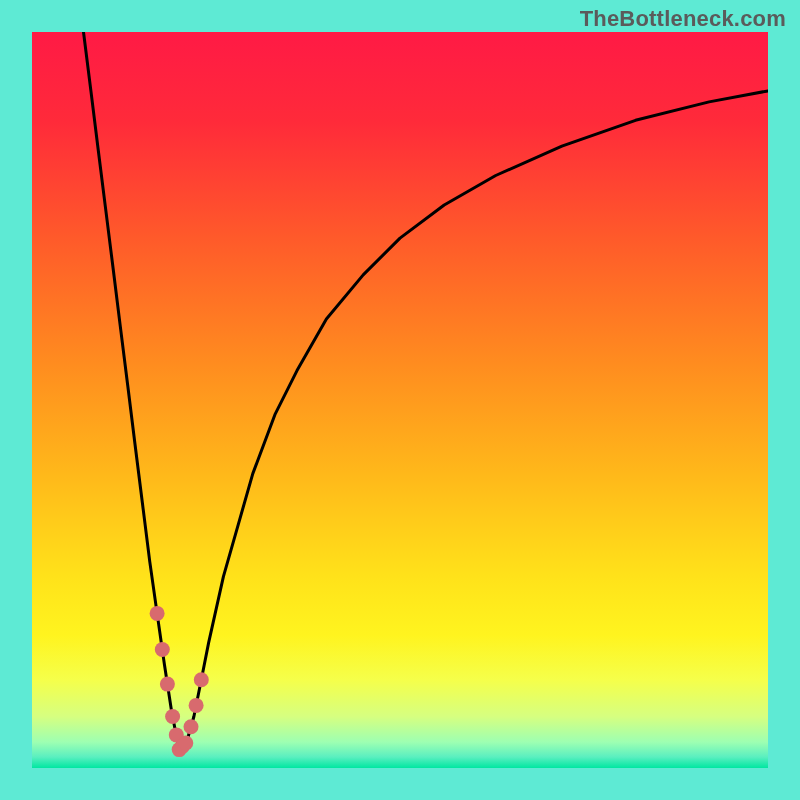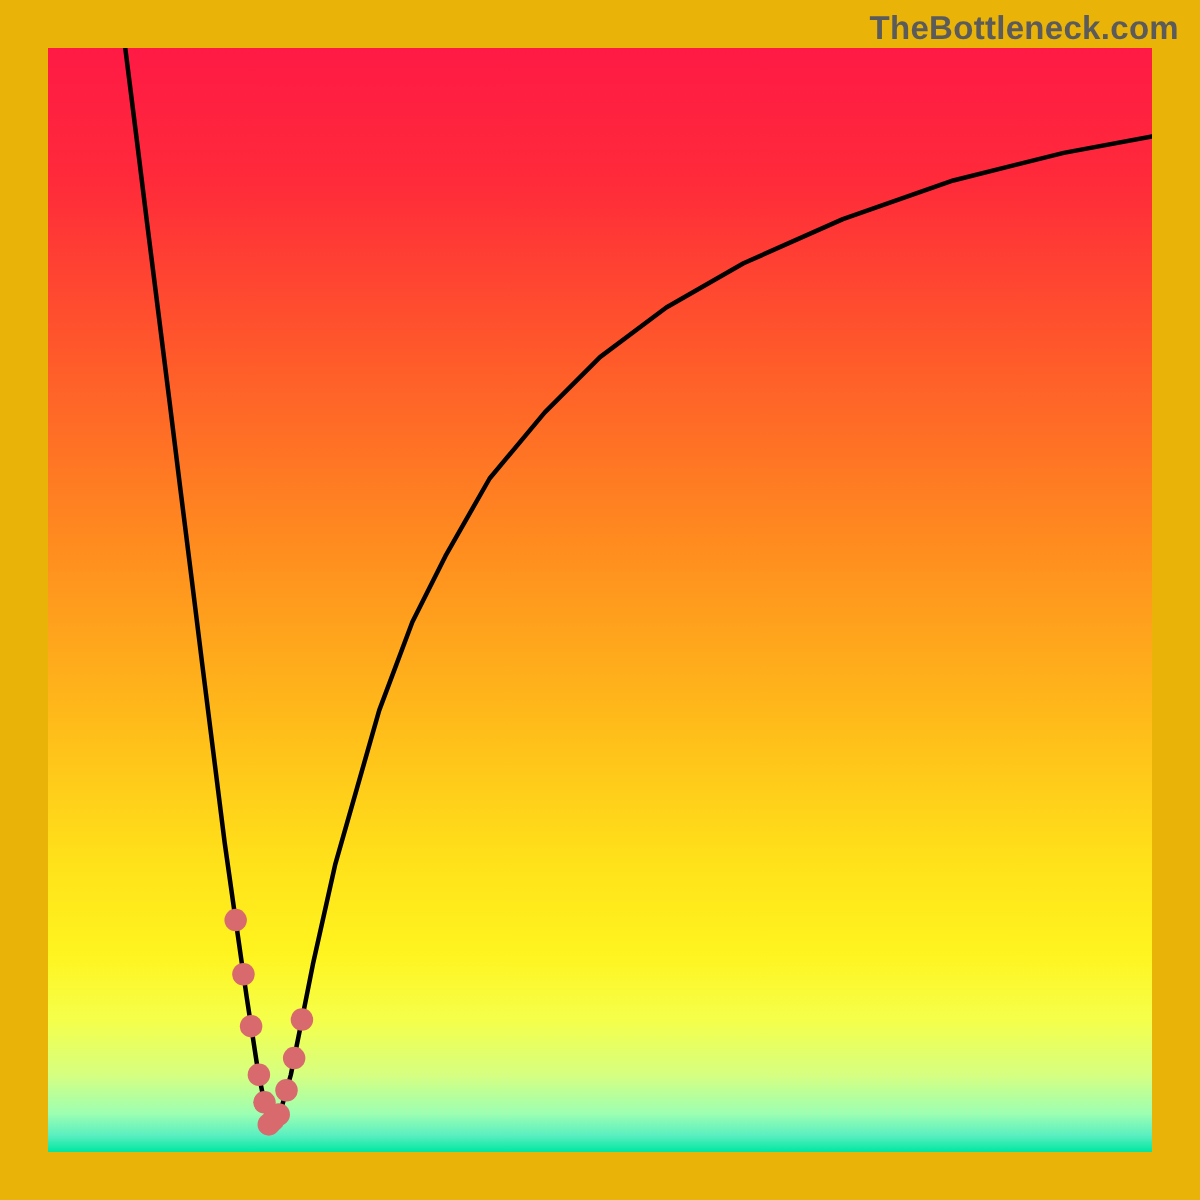--- a/index.html
+++ b/index.html
@@ -7,21 +7,21 @@
     padding: 0;
     width: 800px;
     height: 800px;
     overflow: hidden;
     background: #000;
     font-family: Arial, Helvetica, sans-serif;
   }
   .frame {
     position: absolute;
     inset: 0;
-    background: #eab308;
+    background: #5eead4;
   }
   .plot {
     position: absolute;
     left: 32px;
     top: 32px;
     width: 736px;
     height: 736px;
     overflow: hidden;
   }
   .watermark {

